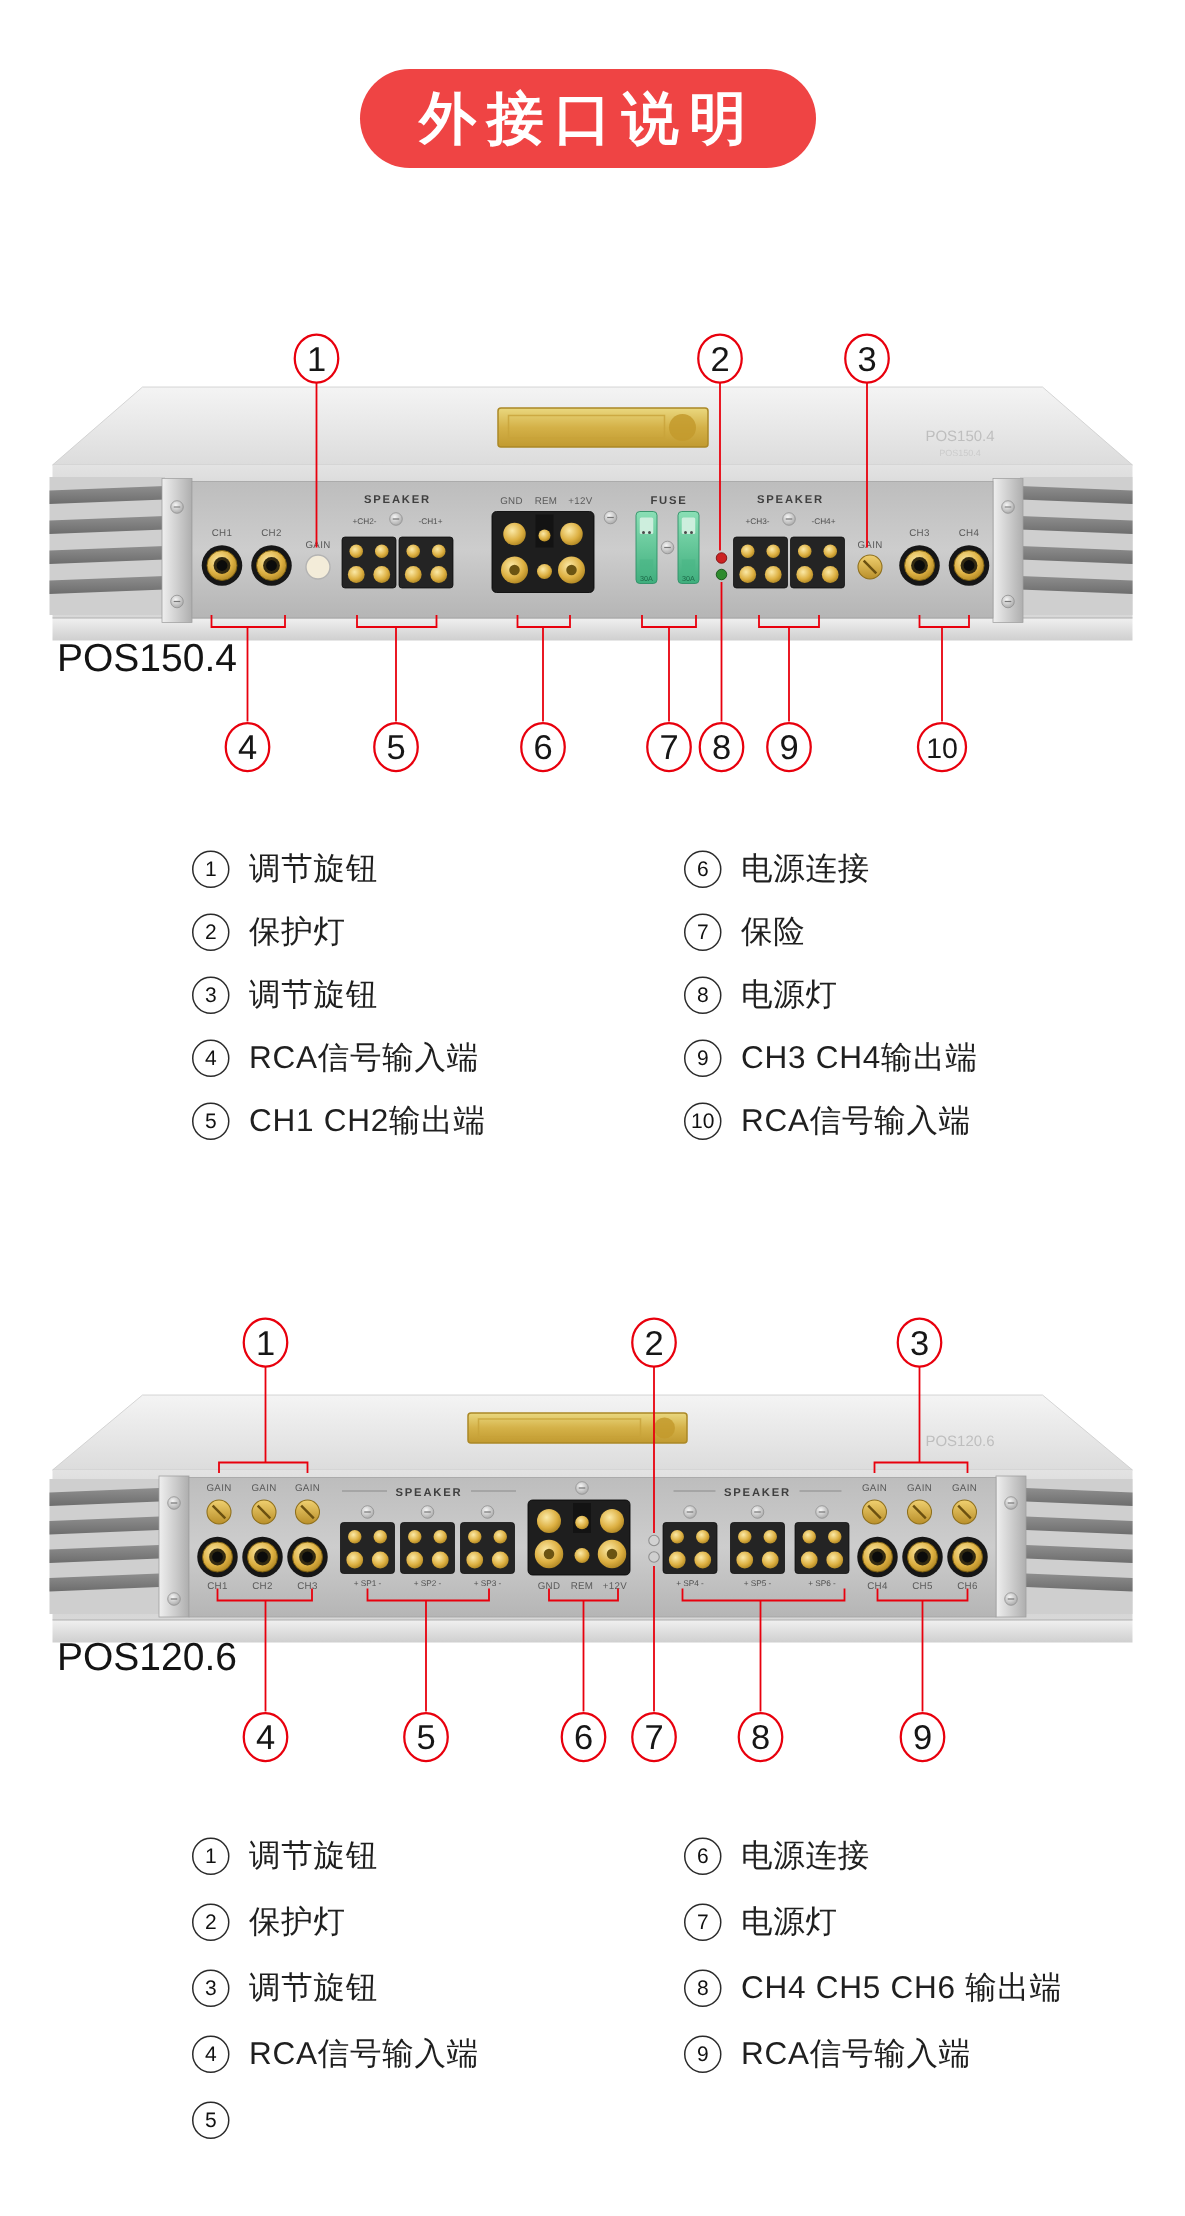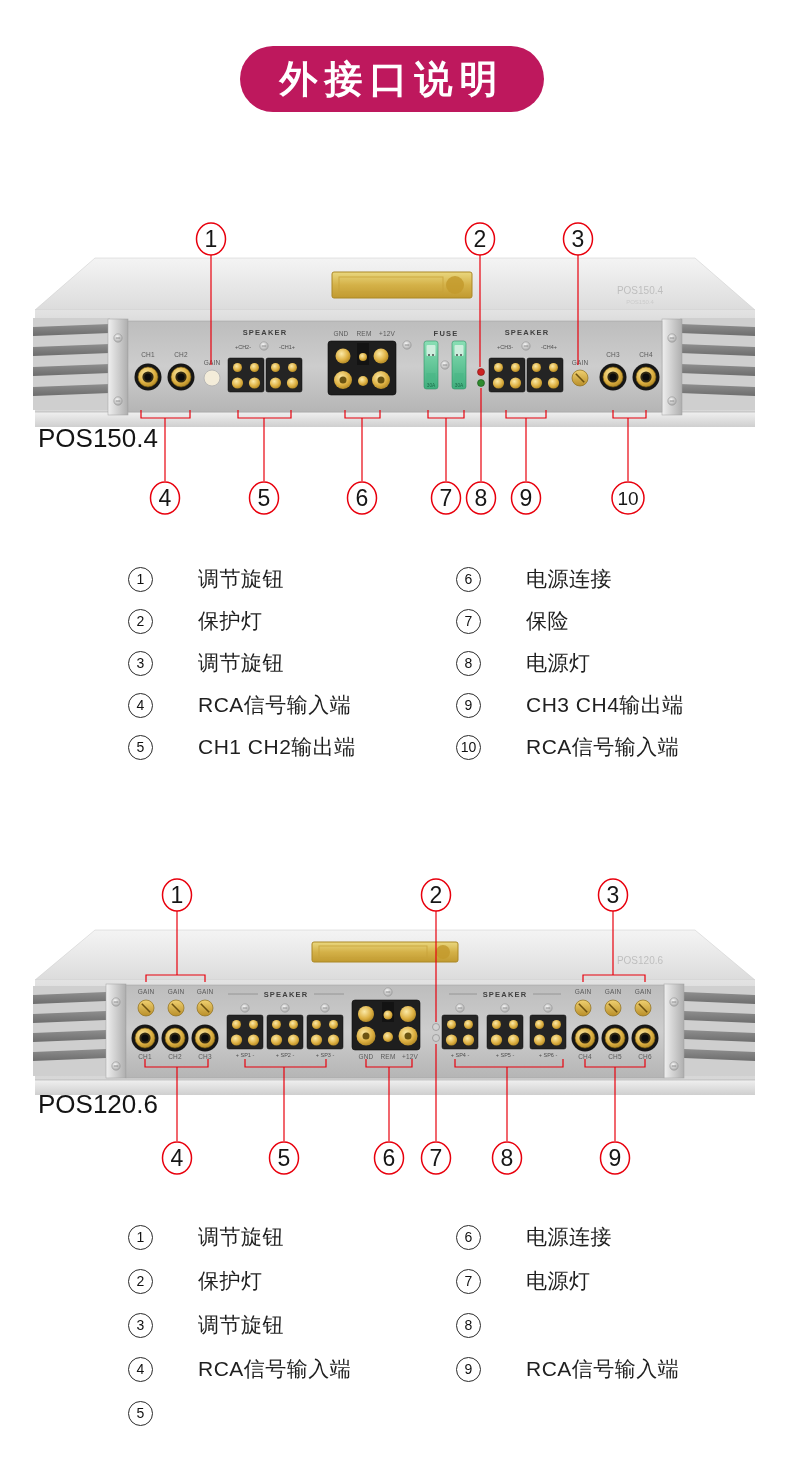--- a/index.html
+++ b/index.html
@@ -1,34 +1,34 @@
 <!DOCTYPE html>
 <html><head>
 <meta charset="utf-8">
 <style>
   html,body{margin:0;padding:0;background:#fff;}
   .page{position:relative;width:790px;height:1477px;background:#ffffff;overflow:hidden;
         font-family:"Liberation Sans","DejaVu Sans",sans-serif;}
   .title-pill{position:absolute;left:240px;top:46px;width:304px;height:66px;border-radius:34px;
-        background:#be185d;display:flex;align-items:center;justify-content:center;}
+        background:#ef4444;display:flex;align-items:center;justify-content:center;}
   .title-pill span{color:#fff;font-size:38px;font-weight:600;letter-spacing:7px;}
   .fig{position:absolute;left:0;}
   .fig1{top:215px;}
   .fig2{top:868px;}
   .legend{position:absolute;width:790px;}
   .legend1{top:558px;}
   .legend2{top:1215px;}
   .lcol{position:absolute;top:0;}
   .lcol-left{left:128px;}
   .lcol-right{left:456px;}
   .lrow{display:flex;align-items:center;gap:13px;height:42px;}
   .legend2 .lrow{height:44px;}
   .lnum{flex:0 0 auto;width:23px;height:23px;border:1.4px solid #2b2b2b;border-radius:50%;
         display:flex;align-items:center;justify-content:center;font-size:14px;color:#111;}
-  .ltext{font-size:21px;color:#1f1f1f;letter-spacing:.5px;white-space:nowrap;margin-left:32px;}
+  .ltext{font-size:21px;color:#1f1f1f;letter-spacing:.5px;white-space:nowrap;}
   svg text{font-family:"Liberation Sans","DejaVu Sans",sans-serif;}
   .lbl{font-size:6.5px;fill:#5a5a5a;text-anchor:middle;letter-spacing:.2px;}
   .lblsm{font-size:5.5px;fill:#4f4f4f;text-anchor:middle;}
   .ttl{font-size:7.5px;font-weight:bold;fill:#3f3f3f;text-anchor:middle;letter-spacing:1.2px;}
   .mark{font-size:10px;fill:#b8b8b8;text-anchor:middle;opacity:.85;}
   .mark2{font-size:6px;fill:#c3c3c3;text-anchor:middle;opacity:.7;}
   .model{font-size:26px;fill:#141414;font-weight:500;}
   .cl{stroke:#e8000d;stroke-width:1.2;fill:none;}
   .co{fill:#ffffff;stroke:#e8000d;stroke-width:1.5;}
   .cn{font-size:23px;fill:#161616;text-anchor:middle;}
@@ -514,20 +514,21 @@
       <div class="lrow">
           <span class="lnum">6</span>
           <span class="ltext">电源连接</span>
         </div>
       <div class="lrow">
           <span class="lnum">7</span>
           <span class="ltext">电源灯</span>
         </div>
       <div class="lrow">
           <span class="lnum">8</span>
+          <span class="ltext">CH4 CH5 CH6 输出端</span>
         </div>
       <div class="lrow">
           <span class="lnum">9</span>
           <span class="ltext">RCA信号输入端</span>
         </div>
     </div>
   </div>
 
 </div>
 

